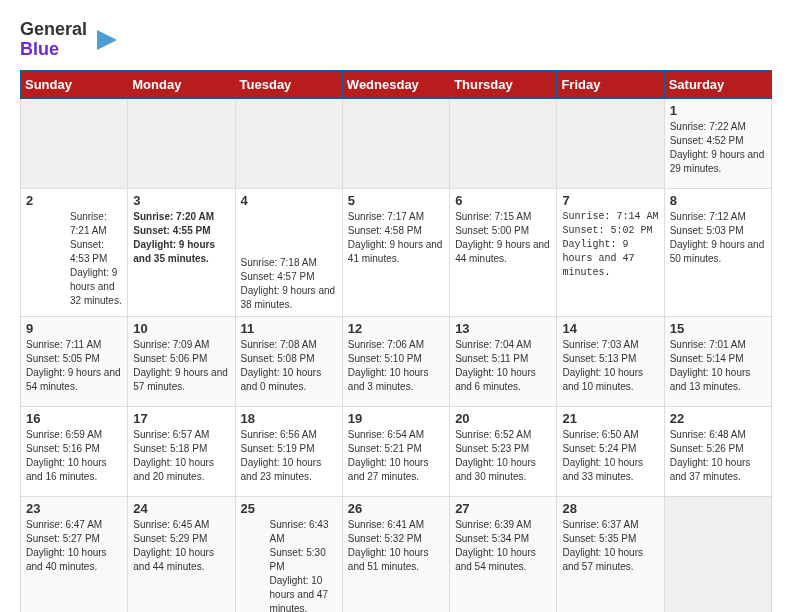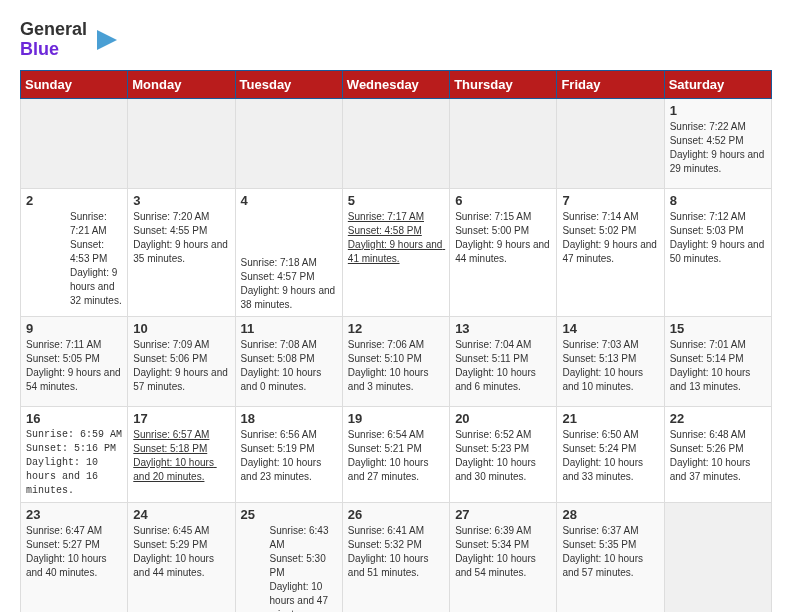--- a/index.html
+++ b/index.html
@@ -137,45 +137,45 @@
       </tr>
       <tr>
         <td>
           <span class="day-number">2</span>
           <div class="day-info" style="white-space: pre-wrap; margin-left: 44px;">Sunrise: 7:21 AM
 Sunset: 4:53 PM
 Daylight: 9 hours and 32 minutes.</div>
         </td>
         <td>
           <span class="day-number">3</span>
-          <div class="day-info" style="white-space: pre-wrap;">Sunrise: 7:20 AM
+          <div class="day-info" style="white-space: pre-wrap; font-weight: bold;">Sunrise: 7:20 AM
 Sunset: 4:55 PM
 Daylight: 9 hours and 35 minutes.</div>
         </td>
         <td>
           <span class="day-number">4</span>
           <div class="day-info" style="white-space: pre-wrap; margin-top: 48px;">Sunrise: 7:18 AM
 Sunset: 4:57 PM
 Daylight: 9 hours and 38 minutes.</div>
         </td>
         <td>
           <span class="day-number">5</span>
-          <div class="day-info" style="white-space: pre-wrap; text-decoration: underline;">Sunrise: 7:17 AM
+          <div class="day-info" style="white-space: pre-wrap;">Sunrise: 7:17 AM
 Sunset: 4:58 PM
 Daylight: 9 hours and 41 minutes.</div>
         </td>
         <td>
           <span class="day-number">6</span>
           <div class="day-info" style="white-space: pre-wrap;">Sunrise: 7:15 AM
 Sunset: 5:00 PM
 Daylight: 9 hours and 44 minutes.</div>
         </td>
         <td>
           <span class="day-number">7</span>
-          <div class="day-info" style="white-space: pre-wrap;">Sunrise: 7:14 AM
+          <div class="day-info" style="white-space: pre-wrap; font-family: Liberation Mono, monospace;">Sunrise: 7:14 AM
 Sunset: 5:02 PM
 Daylight: 9 hours and 47 minutes.</div>
         </td>
         <td>
           <span class="day-number">8</span>
           <div class="day-info" style="white-space: pre-wrap;">Sunrise: 7:12 AM
 Sunset: 5:03 PM
 Daylight: 9 hours and 50 minutes.</div>
         </td>
       </tr>
@@ -219,27 +219,27 @@
         <td>
           <span class="day-number">15</span>
           <div class="day-info" style="white-space: pre-wrap;">Sunrise: 7:01 AM
 Sunset: 5:14 PM
 Daylight: 10 hours and 13 minutes.</div>
         </td>
       </tr>
       <tr>
         <td>
           <span class="day-number">16</span>
-          <div class="day-info" style="white-space: pre-wrap; font-family: Liberation Mono, monospace;">Sunrise: 6:59 AM
+          <div class="day-info" style="white-space: pre-wrap;">Sunrise: 6:59 AM
 Sunset: 5:16 PM
 Daylight: 10 hours and 16 minutes.</div>
         </td>
         <td>
           <span class="day-number">17</span>
-          <div class="day-info" style="white-space: pre-wrap; text-decoration: underline;">Sunrise: 6:57 AM
+          <div class="day-info" style="white-space: pre-wrap;">Sunrise: 6:57 AM
 Sunset: 5:18 PM
 Daylight: 10 hours and 20 minutes.</div>
         </td>
         <td>
           <span class="day-number">18</span>
           <div class="day-info" style="white-space: pre-wrap;">Sunrise: 6:56 AM
 Sunset: 5:19 PM
 Daylight: 10 hours and 23 minutes.</div>
         </td>
         <td>

